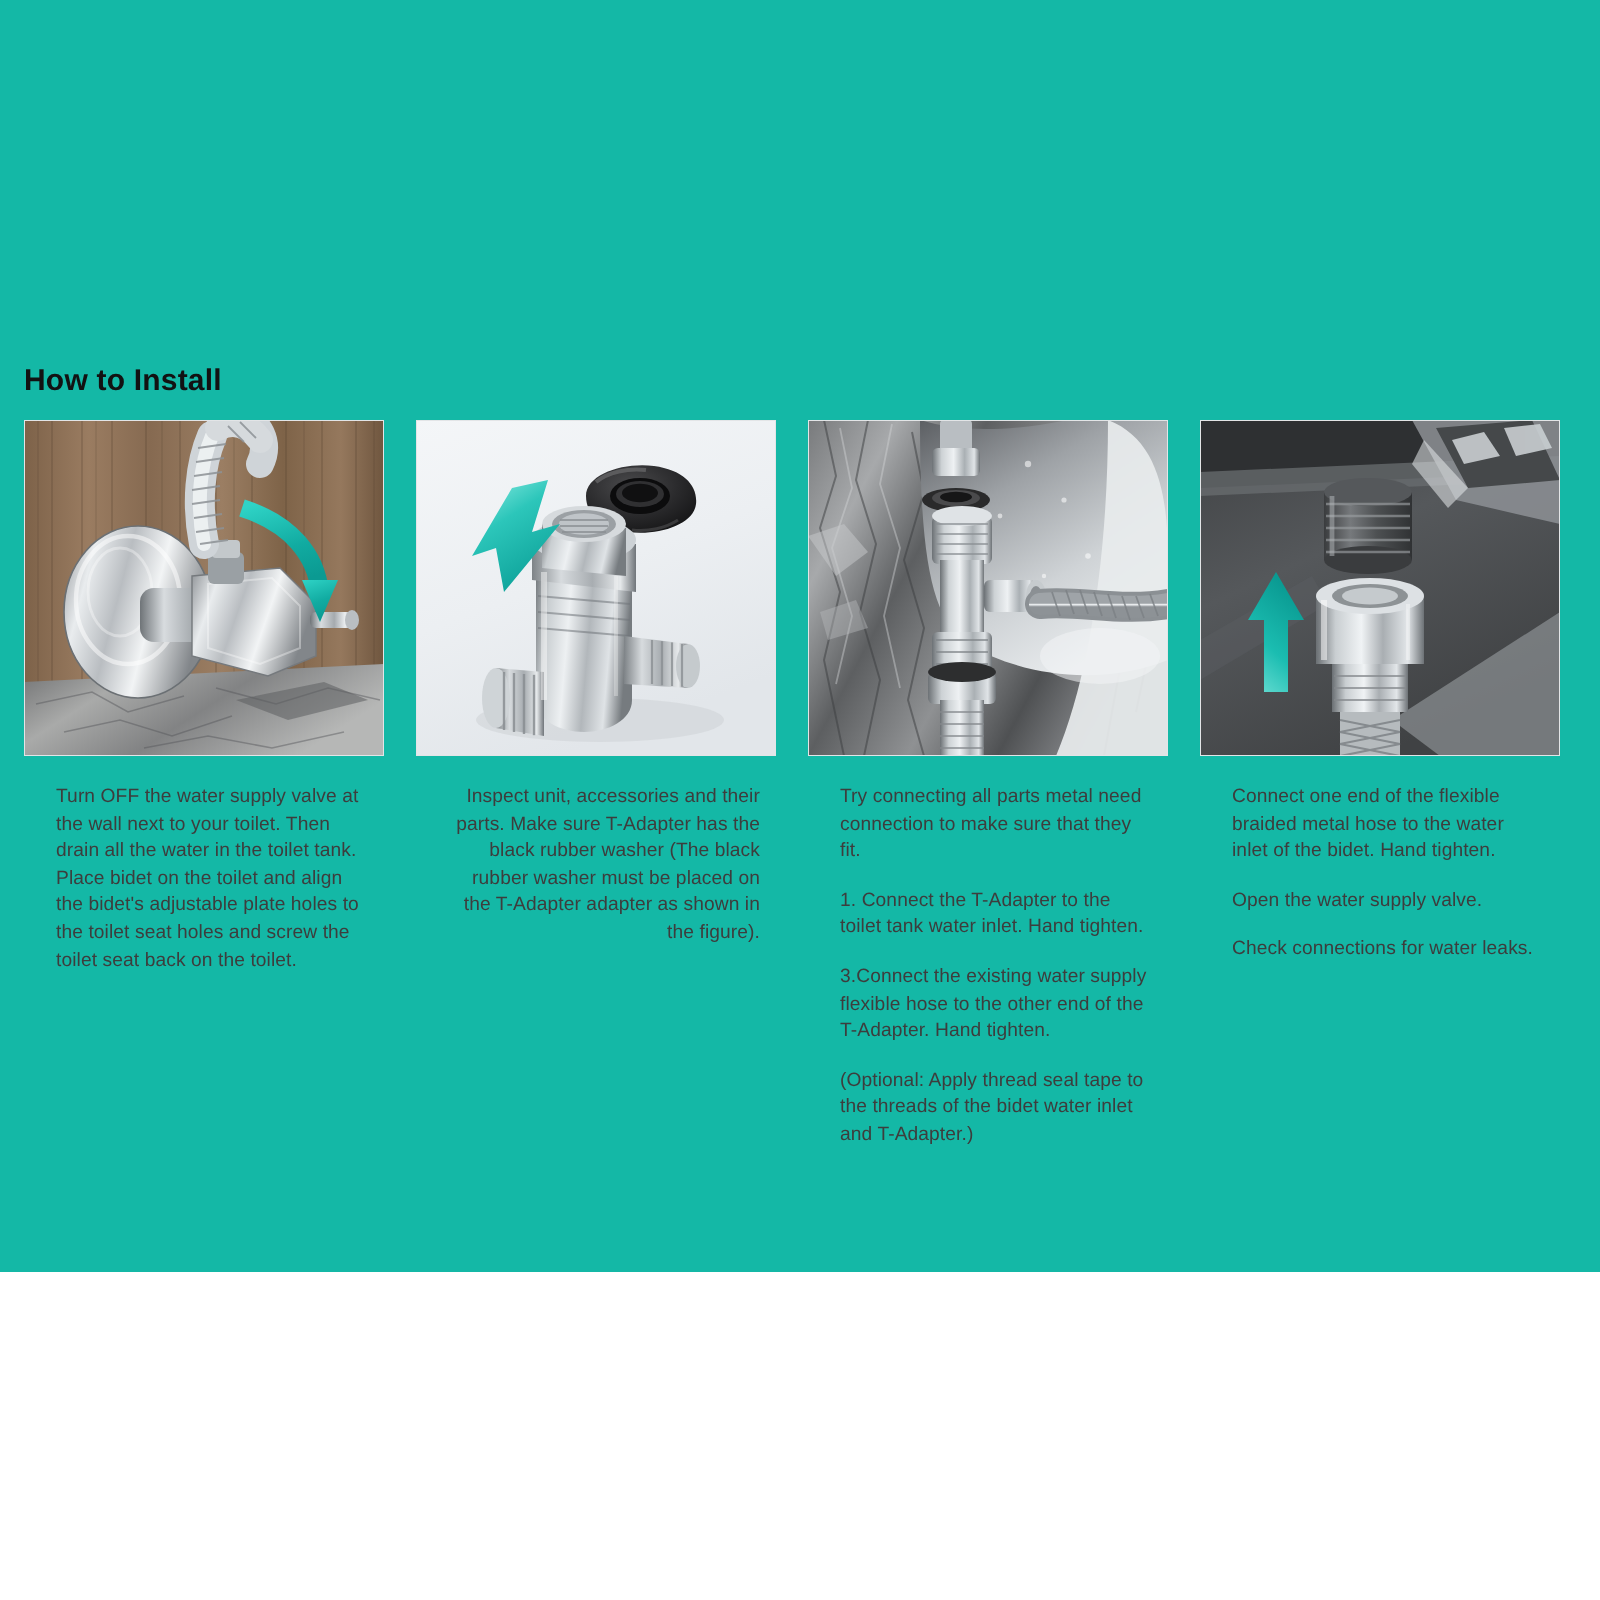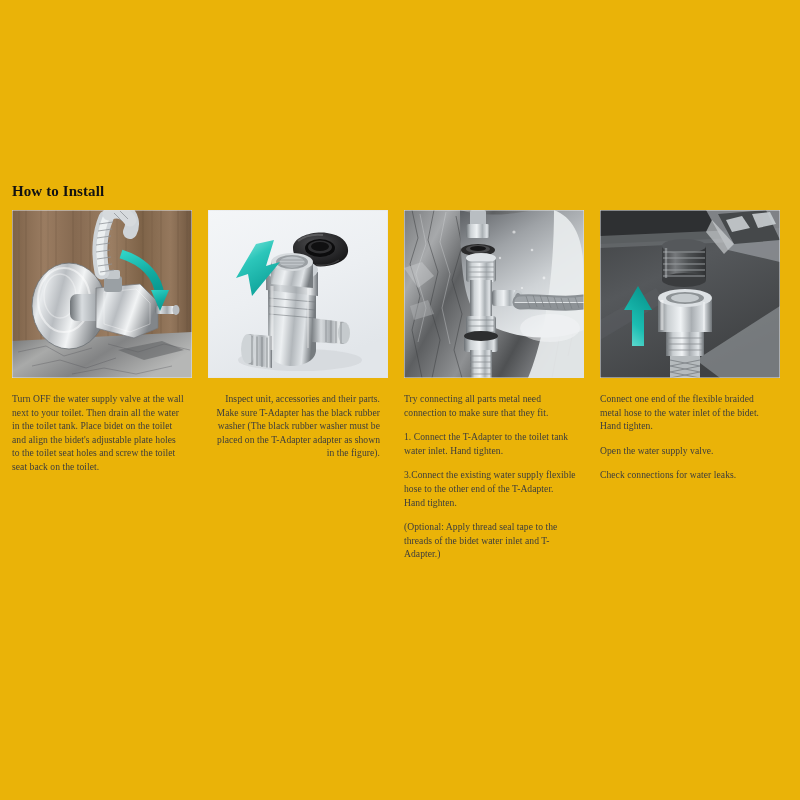--- a/index.html
+++ b/index.html
@@ -12,23 +12,22 @@
     width: 800px;
     height: 800px;
     position: relative;
     font-family: "Liberation Sans", sans-serif;
     overflow: hidden;
   }
   .page {
     position: absolute;
     left: 0; top: 0;
     width: 800px;
-    height: 800px;
-    background: #eab308;
-    font-family: Liberation Serif, serif;
+    height: 636px;
+    background: #14b8a6;
   }
   .section-title {
     position: absolute;
     left: 12px;
     top: 181px;
     font-size: 15px;
     font-weight: bold;
     color: #121212;
     letter-spacing: 0.1px;
     line-height: 20px;
@@ -57,21 +56,21 @@
   }
   .photo svg { display: block; width: 180px; height: 168px; }
   .text-block {
     margin-top: 14px;
     width: 172px;
   }
   .para {
     font-size: 9.6px;
     line-height: 13.6px;
     color: #3d3d3d;
-    margin: 0 0 11px 0;
+    margin: 0 0 11px 16px;
     letter-spacing: 0.05px;
   }
   .para:last-child { margin-bottom: 0; }
 </style>
 </head>
 <body>
 
 <div class="page">
 
   <div class="section-title">How to Install</div>

